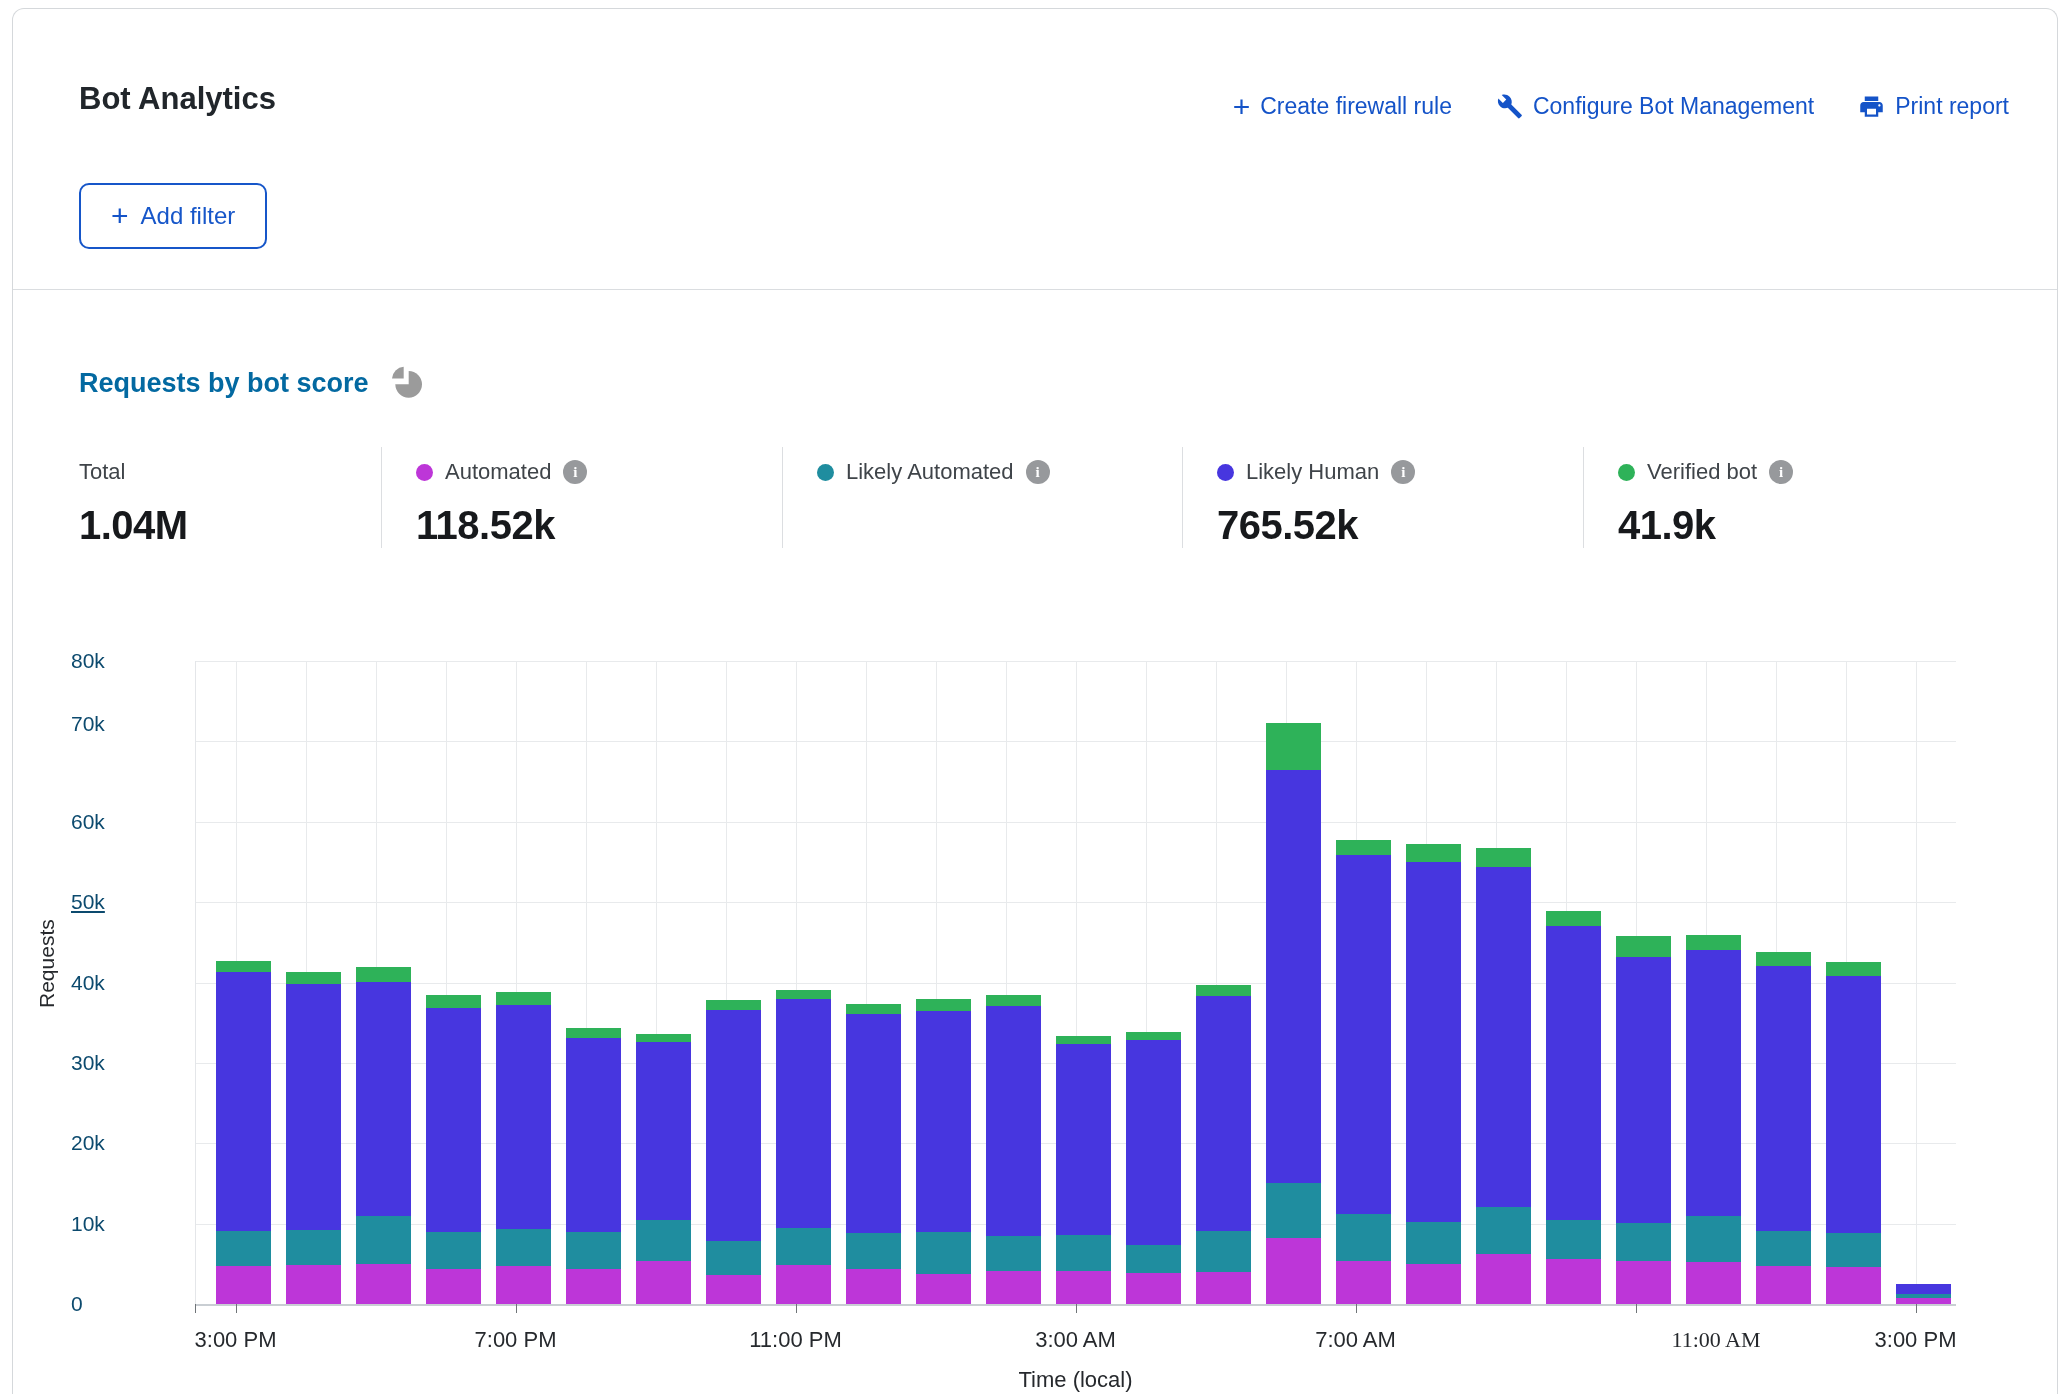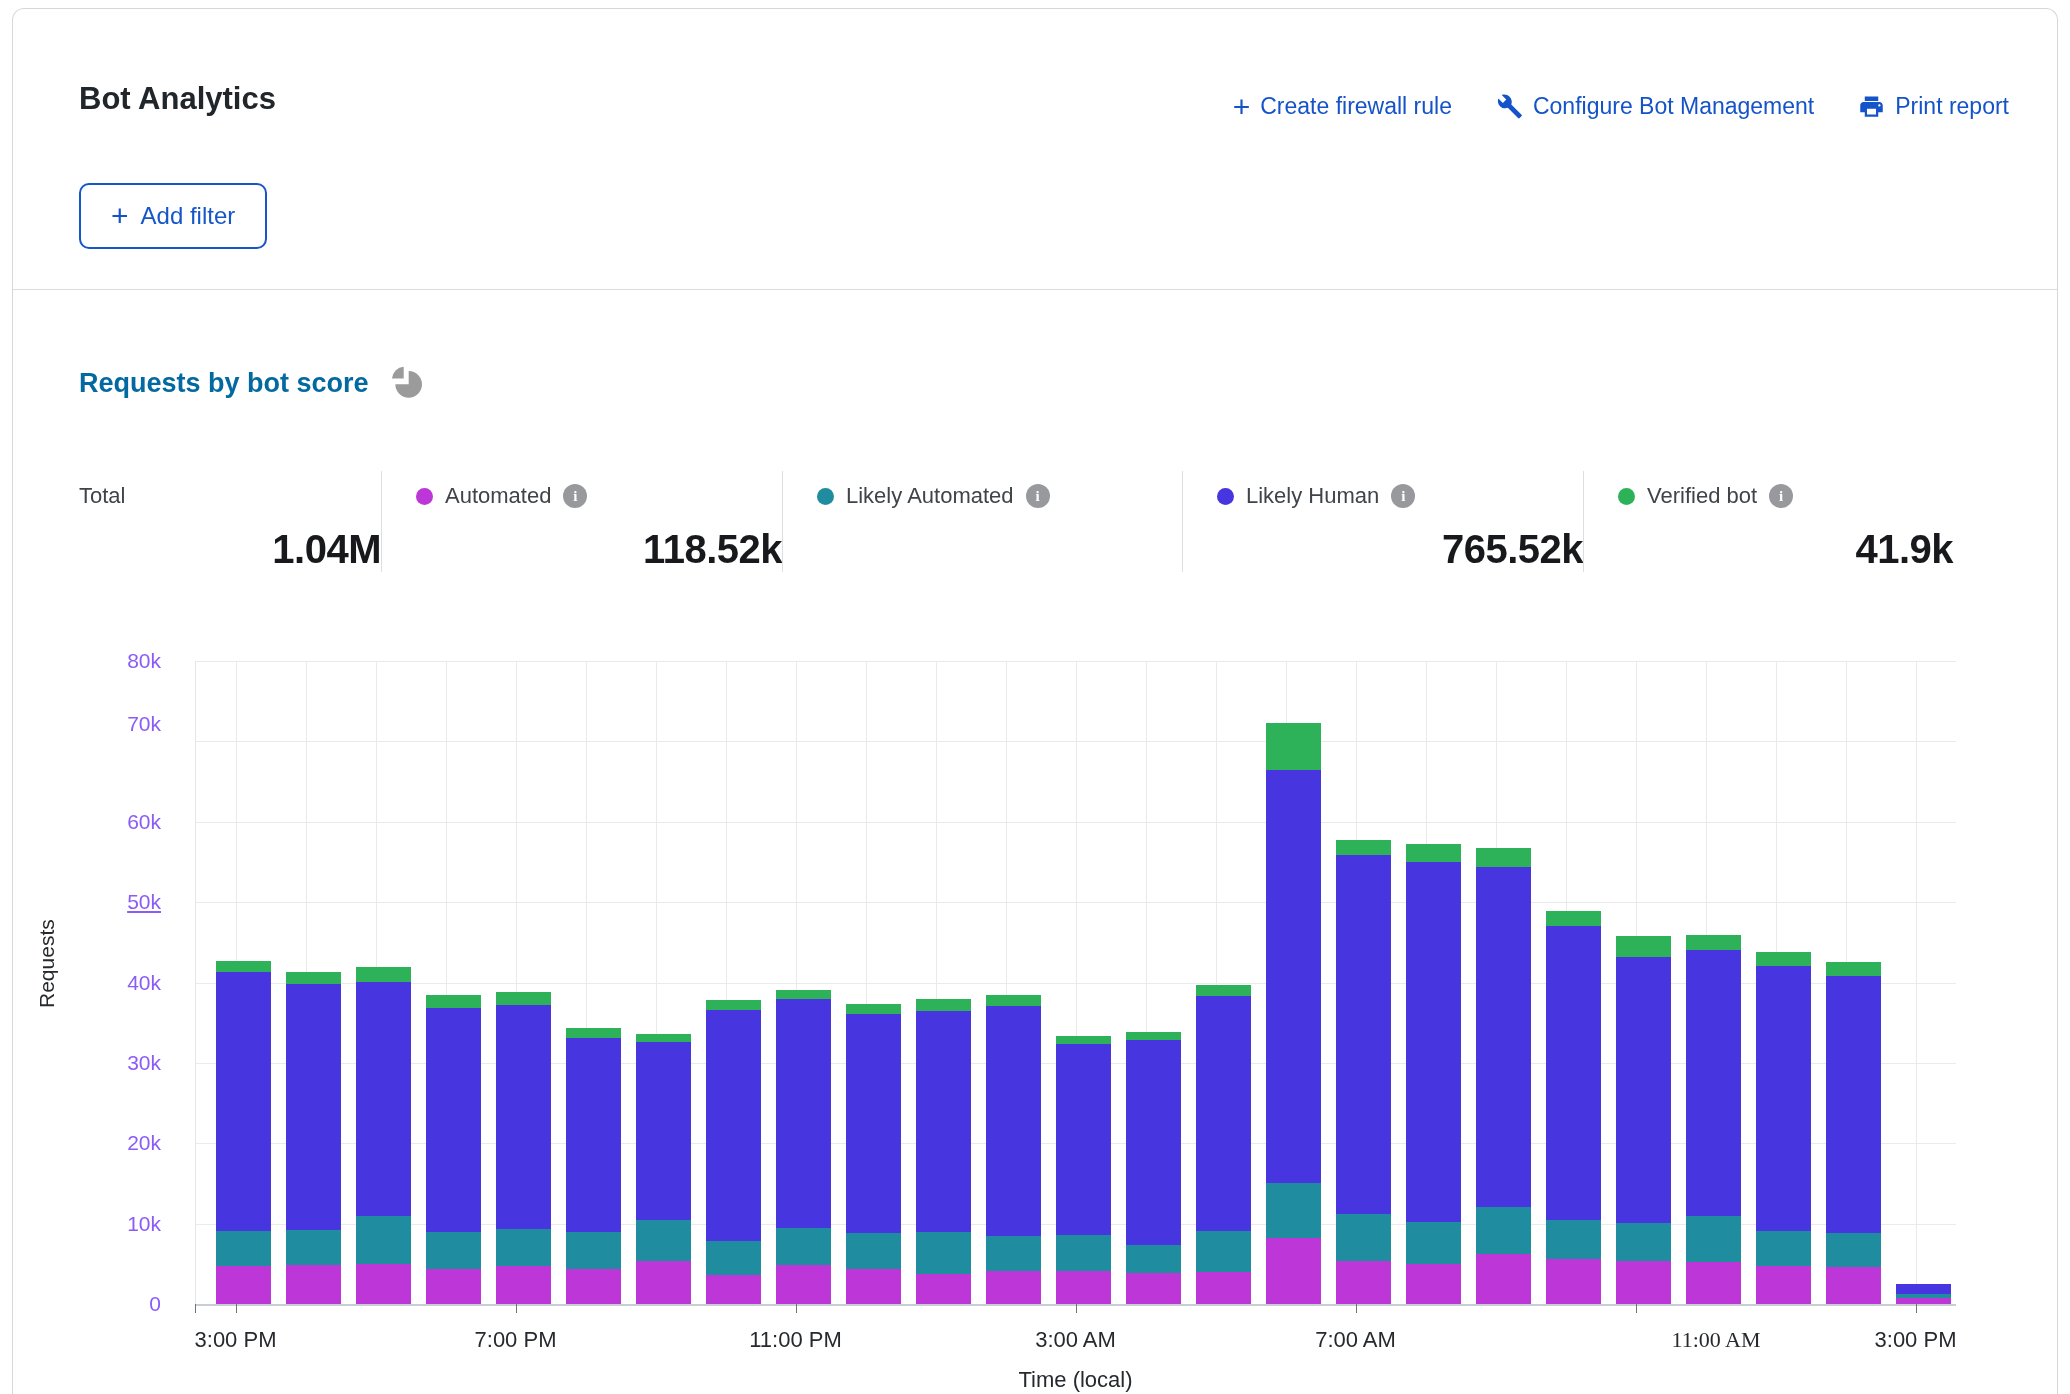--- a/index.html
+++ b/index.html
@@ -21,39 +21,39 @@
                  border:2px solid #797c80; border-radius:10px; background:#fff;
                  display:flex; align-items:center; justify-content:space-between;
                  padding:0 24px; font-size:24px; color:#26282b; cursor:pointer; }
   .caret-down { width:0; height:0; border-left:11px solid transparent; border-right:11px solid transparent;
                 border-top:13px solid #5f6468; }
   .header-divider { position:absolute; left:0; top:280px; width:100%; border-bottom:1px solid #dadde0; }
   
   .section-title-row { position:absolute; left:66px; top:352px; display:flex; align-items:center; gap:18px; }
   .section-title { font-size:27px; font-weight:700; color:#0369a1; }
   
-  .stats-row { position:absolute; left:0; top:462px; width:2046px; display:flex;text-align:right; }
+  .stats-row { position:absolute; left:0; top:438px; width:2046px; display:flex; }
   .stat-col { padding:10px 0 0 34px; }
   .stat-col:first-child { padding-left:66px; }
   .stat-col + .stat-col { border-left:1px solid #dcdee1; }
   .stat-head { display:flex; align-items:center; gap:12px; height:30px; }
   .stat-label { font-size:22px; color:#3f4449; }
   .legend-dot { width:17px; height:17px; border-radius:50%; }
   .info-icon { width:24px; height:24px; border-radius:50%; background:#97999c; color:#fff;
                font-size:15px; font-weight:700; display:flex; align-items:center; justify-content:center;
                font-family:"Liberation Serif", serif; }
   .stat-value { margin-top:16px; font-size:40px; font-weight:700; color:#17191c; letter-spacing:-0.5px; }
   
   .chart { position:absolute; left:0; top:0; width:100%; height:100%; }
   .plot { position:absolute; left:182px; top:652px; width:1761px; height:643px; }
   .hgrid { position:absolute; left:0; width:100%; height:1px; background:#e8eaec; }
   .hgrid.axis0 { background:#c9ced3; height:2px; }
   .vgrid { position:absolute; top:0; width:1px; height:100%; background:#e8eaec; }
   .plot-left-edge { position:absolute; left:0; top:0; width:1px; height:100%; background:#e4e6e9; }
-  .ylab { position:absolute; width:90px; text-align:right; font-size:21px; color:#8b5cf6;
+  .ylab { position:absolute; width:90px; text-align:left; font-size:21px; color:#0c4a6e;
           transform:translateY(-50%); }
   .ylabel-rot { position:absolute; left:34px; top:987px; font-size:21px; color:#26292d;
                 transform:rotate(-90deg); transform-origin:left center; white-space:nowrap; }
   .bar { position:absolute; bottom:0; display:flex; flex-direction:column-reverse; }
   .seg { width:100%; }
   .xtick { position:absolute; width:1px; height:9px; background:#6f7478; }
   .xlab { position:absolute; font-size:22px; color:#26292d; transform:translateX(-50%); white-space:nowrap; }
   .xaxis-title { position:absolute; font-size:22px; color:#26292d; transform:translateX(-50%); }
 </style>
 </head>

